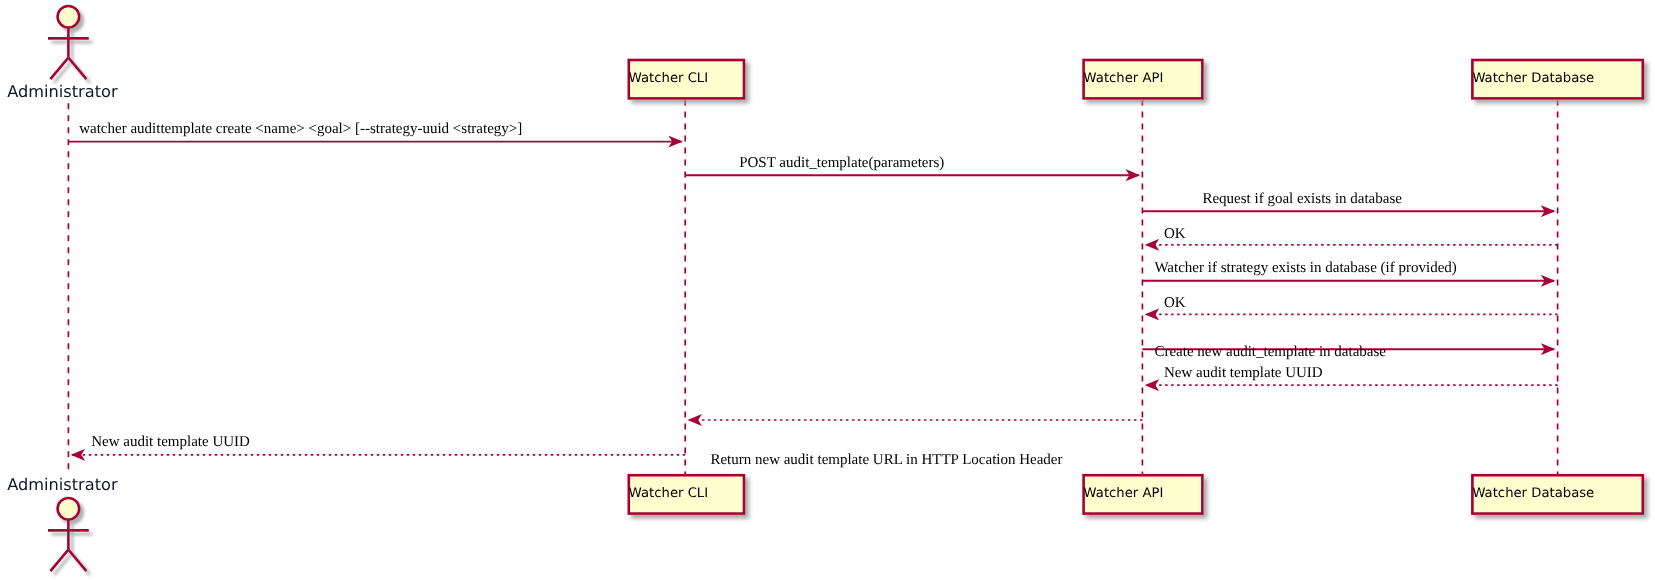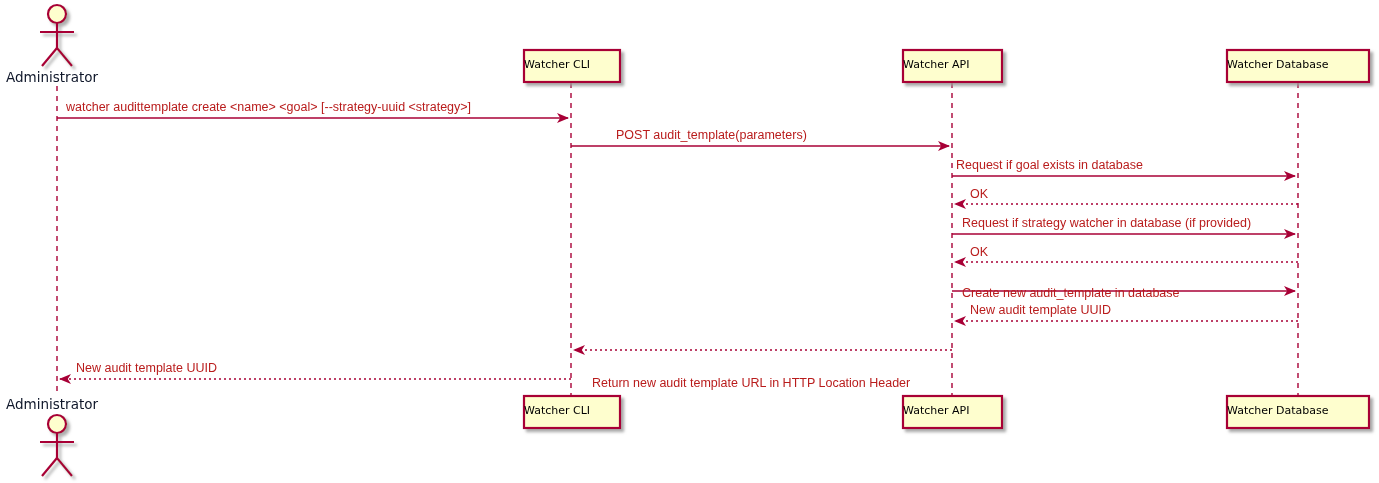--- a/index.html
+++ b/index.html
@@ -3,22 +3,22 @@
 <meta charset="utf-8">
 <style>
   html,body{margin:0;padding:0;background:#FFFFFF;}
   body{
     width:1379px;height:483px;position:relative;overflow:hidden;
     font-family:"DejaVu Sans","Liberation Sans",sans-serif;
   }
   #diagram{position:absolute;inset:0;width:1379px;height:483px;}
   .msg-label{
     position:absolute;
-    font-family:Liberation Sans, sans-serif;
-    font-size:12.5px;color:#b91c1c;white-space:nowrap;
+    font-family:Liberation Serif, serif;
+    font-size:12.5px;color:#000000;white-space:nowrap;
     line-height:13px;
   }
   .participant-label{
     position:absolute;
     font-family:"DejaVu Sans","Liberation Sans",sans-serif;
     font-size:11px;color:#000000;white-space:nowrap;
     line-height:15px;
   }
   .actor-label{
     position:absolute;
@@ -128,25 +128,25 @@
 <div class="participant-label" style="left:524px;top:403px;width:96px;">Watcher CLI</div>
 
 <div class="participant-label" style="left:903px;top:403px;width:99px;">Watcher API</div>
 
 <div class="participant-label" style="left:1227px;top:403px;width:142px;">Watcher Database</div>
 
 <div class="msg-label" style="left:66px;top:101px;">watcher audittemplate create &lt;name&gt; &lt;goal&gt; [--strategy-uuid &lt;strategy&gt;]</div>
 
 <div class="msg-label" style="left:616px;top:129px;">POST audit_template(parameters)</div>
 
-<div class="msg-label" style="left:956px;top:159px;">Request if goal exists in database</div>
+<div class="msg-label" style="left:1002px;top:159px;">Request if goal exists in database</div>
 
 <div class="msg-label" style="left:970px;top:188px;">OK</div>
 
-<div class="msg-label" style="left:962px;top:217px;">Request if strategy watcher in database (if provided)</div>
+<div class="msg-label" style="left:962px;top:217px;">Watcher if strategy exists in database (if provided)</div>
 
 <div class="msg-label" style="left:970px;top:246px;">OK</div>
 
 <div class="msg-label" style="left:962px;top:287px;">Create new audit_template in database</div>
 
 <div class="msg-label" style="left:970px;top:304px;">New audit template UUID</div>
 
 <div class="msg-label" style="left:592px;top:333px;margin-top:44px;">Return new audit template URL in HTTP Location Header</div>
 
 <div class="msg-label" style="left:76px;top:362px;">New audit template UUID</div>

